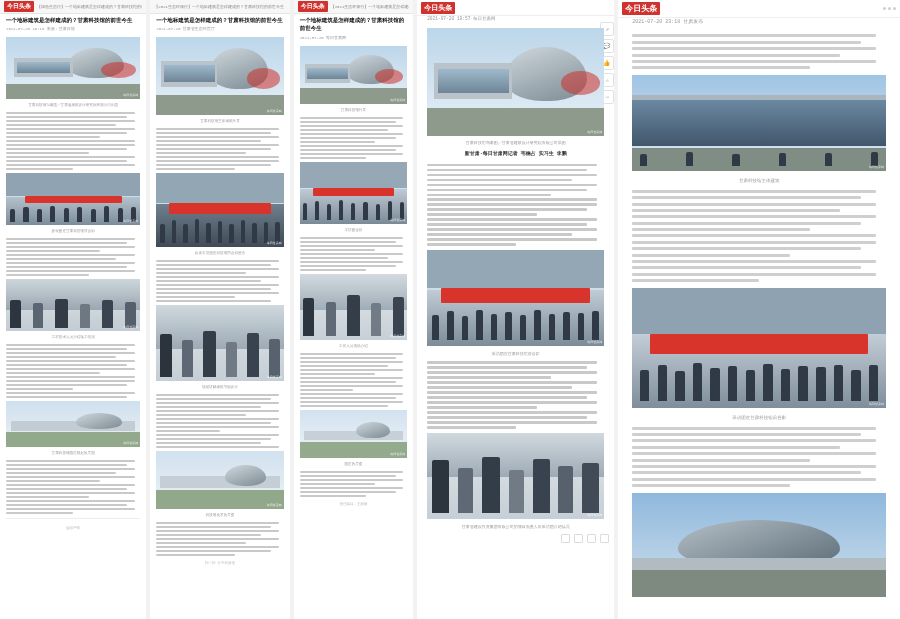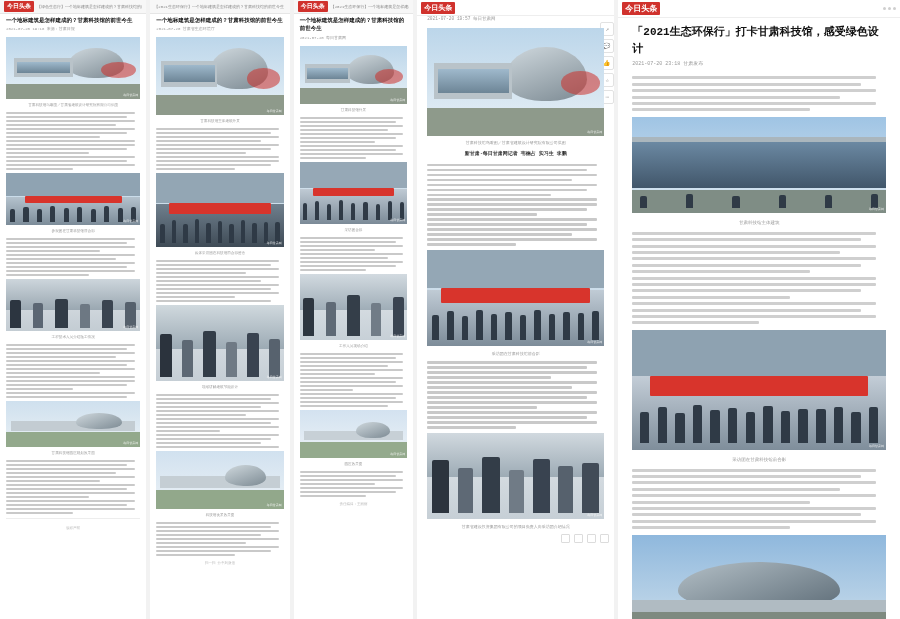--- a/index.html
+++ b/index.html
@@ -542,21 +542,20 @@
   <div class="col c5">
     <div class="hdr-bar" style="height:18px;background:#fff;border-bottom:1px solid #eee">
       <span class="logo-red" style="font-size:8px">今日头条</span>
       <div class="dots" style="margin-left:auto">
         <span class="dot"></span>
         <span class="dot"></span>
         <span class="dot"></span>
       </div>
     </div>
 
-    <div class="title-lg">「2021生态环保行」打卡甘肃科技馆，感受绿色设计</div>
     <div class="meta">2021-07-20 23:18  甘肃发布</div>
 
     <div class="body">
       <div class="tl s96"></div>
         <div class="tl s90"></div>
         <div class="tl s96"></div>
         <div class="tl s82"></div>
       <div class="tl s96"></div>
         <div class="tl s70"></div>
     </div>

